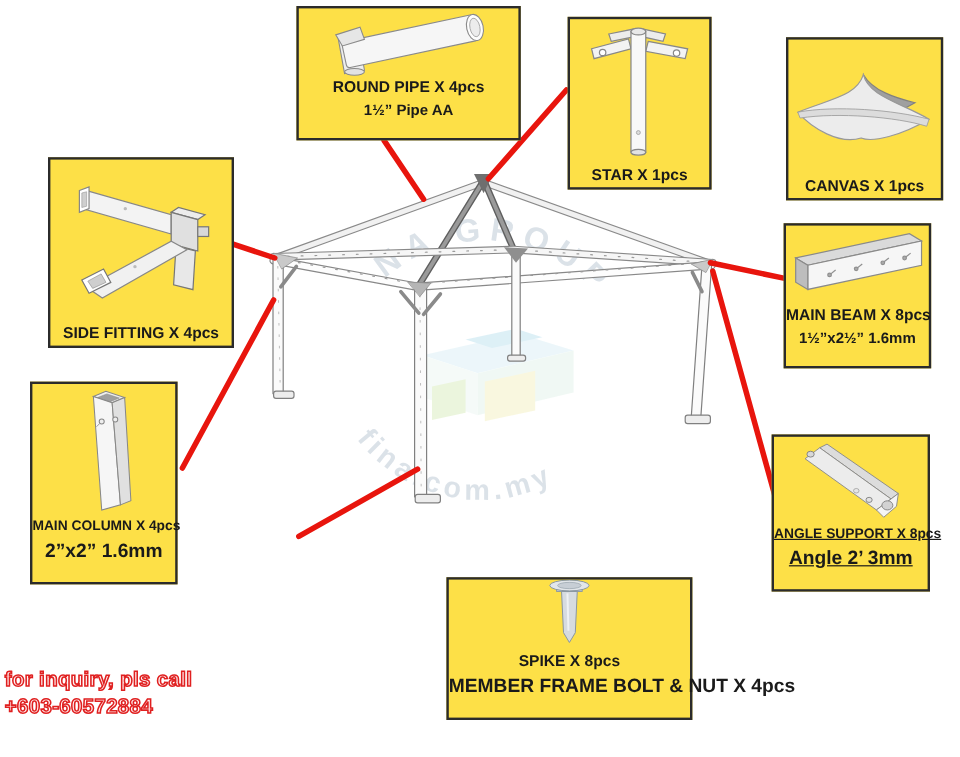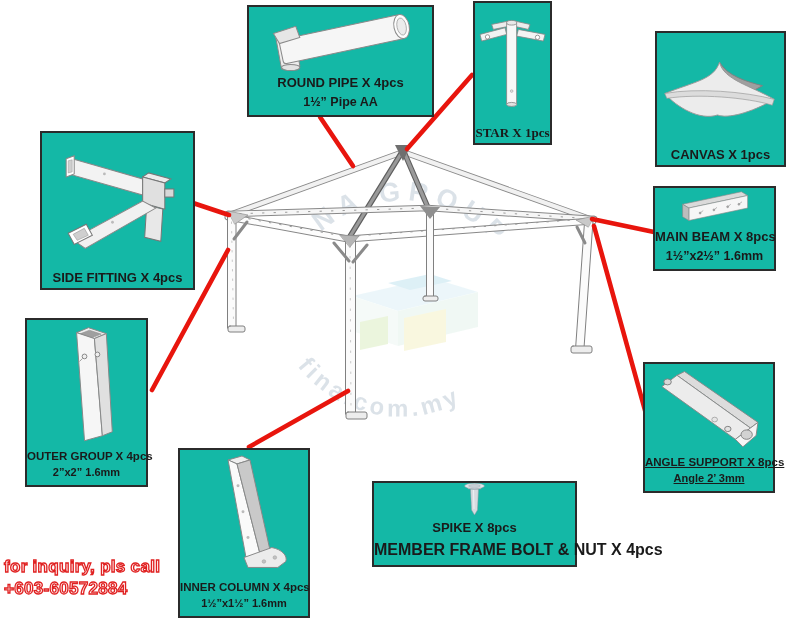--- a/index.html
+++ b/index.html
@@ -1,26 +1,26 @@
 <!DOCTYPE html>
 <html><head>
 <meta charset="utf-8">
 <style>
   html,body{margin:0;padding:0;background:#fff;}
   #canvas{position:relative;width:800px;height:631px;background:#fff;overflow:hidden;
           font-family:"Liberation Sans",sans-serif;color:#1a1a1a;}
   #underlay{position:absolute;left:0;top:0;width:800px;height:631px;}
-  .card{position:absolute;background:#14b8a6;border:2px solid #2b2b2b;display:flex;
+  .card{position:absolute;background:#fde047;border:2px solid #2b2b2b;display:flex;
         flex-direction:column;align-items:center;justify-content:flex-end;box-sizing:border-box;}
   .card svg.part{flex:1 1 auto;min-height:0;width:100%;}
   .label,.spec{text-align:center;font-weight:700;line-height:1.45;white-space:nowrap;width:100%;}
   .label{font-size:13px;}
-  .spec{font-size:12.5px;padding-bottom:4px;}
+  .spec{font-size:12.5px;padding-bottom:14px;}
   .tight .label{font-size:11.5px;}
-  .tight .spec{font-size:11px;}
+  .tight .spec{font-size:16px;}
   #card-spike .spec{font-size:16px;}
   #contact{position:absolute;left:4px;top:556px;font-weight:700;font-size:17px;line-height:22px;
            color:#0369a1;-webkit-text-fill-color:#fff3f3;-webkit-text-stroke:1.3px #e02020;
            letter-spacing:.3px;}
 </style>
 </head>
 <body>
 
 <div id="canvas">
 
@@ -119,21 +119,21 @@
         <rect x="30" y="18" width="122" height="24" rx="3" fill="#f6f6f6" stroke="#8a8a8a"></rect>
         <ellipse cx="151" cy="30" rx="7.5" ry="12" fill="#fdfdfd" stroke="#8a8a8a"></ellipse>
         <ellipse cx="151" cy="30" rx="4.5" ry="8.5" fill="#ececec" stroke="#9a9a9a" stroke-width="0.7"></ellipse>
       </g>
       <polygon points="24,24 46,17 50,28 30,34" fill="#e6e6e6" stroke="#8a8a8a"></polygon>
     </svg>
     <div class="label">ROUND PIPE X 4pcs</div>
     <div class="spec">1½” Pipe AA</div>
   </div>
 
-  <div class="card" id="card-star" style="left:473px;top:1px;width:79px;height:144px;font-family:Liberation Serif, serif;">
+  <div class="card" id="card-star" style="left:473px;top:14px;width:120px;height:144px;">
     <svg class="part" viewBox="0 0 90 118">
       <polygon points="20,12 40,8 42,14 22,18" fill="#ececec" stroke="#888"></polygon>
       <polygon points="48,8 66,12 64,18 46,14" fill="#ececec" stroke="#888"></polygon>
       <polygon points="6,24 36,16 38,24 8,32" fill="#f3f3f3" stroke="#888"></polygon>
       <circle cx="15" cy="27" r="2.6" fill="#fff" stroke="#888"></circle>
       <polygon points="52,18 84,24 82,32 50,26" fill="#f3f3f3" stroke="#888"></polygon>
       <circle cx="75" cy="27.5" r="2.6" fill="#fff" stroke="#888"></circle>
       <rect x="38" y="10" width="12" height="98" fill="#f8f8f8" stroke="#888"></rect>
       <ellipse cx="44" cy="10" rx="6" ry="2.8" fill="#e8e8e8" stroke="#888"></ellipse>
       <ellipse cx="44" cy="108" rx="6" ry="2.4" fill="#e2e2e2" stroke="#888"></ellipse>
@@ -163,21 +163,21 @@
       <rect x="122" y="42" width="9" height="8" fill="#d8d8d8" stroke="#777"></rect>
       <polygon points="104,58 120,62 118,94 102,90" fill="#e8e8e8" stroke="#777"></polygon>
       <polygon points="30,92 100,54 113,61 43,101" fill="#f1f1f1" stroke="#888"></polygon>
       <polygon points="26,86 44,77 50,88 32,97" fill="#fff" stroke="#777"></polygon>
       <polygon points="31,87 42,81 46,88 35,93" fill="#cfcfcf" stroke="#888" stroke-width="0.5"></polygon>
       <circle cx="70" cy="75" r="1.4" fill="#bbb"></circle>
     </svg>
     <div class="label">SIDE FITTING X 4pcs</div>
   </div>
 
-  <div class="card" id="card-main-beam" style="left:653px;top:186px;width:123px;height:85px;">
+  <div class="card" id="card-main-beam" style="left:653px;top:186px;width:123px;height:121px;">
     <svg class="part" viewBox="0 0 118 64">
       <polygon points="8,26 102,6 112,12 18,32" fill="#dadada" stroke="#8a8a8a"></polygon>
       <polygon points="18,32 112,12 112,32 18,52" fill="#f6f6f6" stroke="#8a8a8a"></polygon>
       <polygon points="8,26 18,32 18,52 8,46" fill="#bdbdbd" stroke="#8a8a8a"></polygon>
       <g stroke="#909090" stroke-width="1">
         <line x1="36" y1="40" x2="41" y2="36"></line>
           <circle cx="36" cy="40" r="1.5" fill="#aaa"></circle>
         <line x1="58" y1="35" x2="63" y2="31"></line>
           <circle cx="58" cy="35" r="1.5" fill="#aaa"></circle>
         <line x1="80" y1="30" x2="85" y2="26"></line>
@@ -193,55 +193,40 @@
   <div class="card tight" id="card-outer-column" style="left:25px;top:318px;width:123px;height:169px;">
     <svg class="part" viewBox="0 0 120 128">
       <polygon points="50,12 62,7 80,13 68,18" fill="#efefef" stroke="#888"></polygon>
       <polygon points="54,13 63,9.5 75,13.5 66,17" fill="#9f9f9f" stroke="#888" stroke-width="0.5"></polygon>
       <polygon points="50,12 68,18 76,116 58,121" fill="#f6f6f6" stroke="#888"></polygon>
       <polygon points="68,18 80,13 86,112 76,116" fill="#e0e0e0" stroke="#888"></polygon>
       <circle cx="58" cy="36" r="2.4" fill="#eee" stroke="#888"></circle>
       <circle cx="71" cy="34" r="2.4" fill="#eee" stroke="#888"></circle>
       <line x1="56" y1="38" x2="53" y2="41" stroke="#888" stroke-width="0.8"></line>
     </svg>
-    <div class="label">OUTER GROUP X 4pcs</div>
+    <div class="label">MAIN COLUMN X 4pcs</div>
     <div class="spec">2”x2” 1.6mm</div>
   </div>
 
   <div class="card tight" id="card-angle-support" style="left:643px;top:362px;width:132px;height:131px;text-decoration:underline;">
     <svg class="part" viewBox="0 0 128 96">
       <polygon points="30,12 38,8 116,62 108,68" fill="#dcdcdc" stroke="#888"></polygon>
       <polygon points="14,24 30,12 108,68 92,80" fill="#ececec" stroke="#888"></polygon>
       <polygon points="92,80 108,68 116,62 114,76 100,88" fill="#f5f5f5" stroke="#888"></polygon>
       <ellipse cx="104" cy="75" rx="6" ry="5" fill="#d2d2d2" stroke="#808080"></ellipse>
       <ellipse cx="20" cy="19" rx="4" ry="3.2" fill="#d8d8d8" stroke="#808080"></ellipse>
       <ellipse cx="84" cy="69" rx="3.4" ry="2.8" fill="#e2e2e2" stroke="#808080"></ellipse>
       <ellipse cx="70" cy="59" rx="3" ry="2.5" fill="#e6e6e6" stroke="#909090" stroke-width="0.7"></ellipse>
     </svg>
     <div class="label">ANGLE SUPPORT X 8pcs</div>
     <div class="spec">Angle 2’ 3mm</div>
   </div>
 
-  <div class="card tight" id="card-inner-column" style="left:178px;top:448px;width:132px;height:170px;">
-    <svg class="part" viewBox="0 0 128 130">
-      <polygon points="48,10 62,6 70,10 57,14" fill="#efefef" stroke="#888"></polygon>
-      <polygon points="48,10 57,14 80,104 66,108" fill="#fafafa" stroke="#888"></polygon>
-      <polygon points="57,14 70,10 90,100 80,104" fill="#c9c9c9" stroke="#888"></polygon>
-      <circle cx="58" cy="36" r="1.5" fill="#bbb"></circle>
-      <circle cx="63" cy="62" r="1.5" fill="#bbb"></circle>
-      <circle cx="68" cy="88" r="1.5" fill="#bbb"></circle>
-      <path d="M64,108 L92,98 C102,100 108,106 106,112 L98,118 L68,118 Z" fill="#ececec" stroke="#888"></path>
-      <circle cx="95" cy="108" r="1.8" fill="#c2c2c2" stroke="#999" stroke-width="0.5"></circle>
-      <circle cx="84" cy="112" r="1.8" fill="#c2c2c2" stroke="#999" stroke-width="0.5"></circle>
-    </svg>
-    <div class="label">INNER COLUMN X 4pcs</div>
-    <div class="spec">1½”x1½”  1.6mm</div>
-  </div>
-
-  <div class="card" id="card-spike" style="left:372px;top:481px;width:205px;height:86px;">
+
+  <div class="card" id="card-spike" style="left:372px;top:481px;width:205px;height:119px;">
     <svg class="part" viewBox="0 0 180 72">
       <g transform="translate(90,0)">
         <polygon points="-8,12 8,12 6,54 0,64 -6,54" fill="#d6dbe0" stroke="#8895a0"></polygon>
         <line x1="-2" y1="14" x2="-1" y2="52" stroke="#eef1f4" stroke-width="2"></line>
         <rect x="-13" y="6" width="26" height="6" fill="#d0d6dc" stroke="#8895a0"></rect>
         <ellipse cx="0" cy="6" rx="20" ry="5.5" fill="#e2e6ea" stroke="#8895a0"></ellipse>
         <ellipse cx="0" cy="6" rx="12" ry="3.2" fill="#c7ced5" stroke="#98a3ac" stroke-width="0.7"></ellipse>
       </g>
     </svg>
     <div class="label">SPIKE X 8pcs</div>

